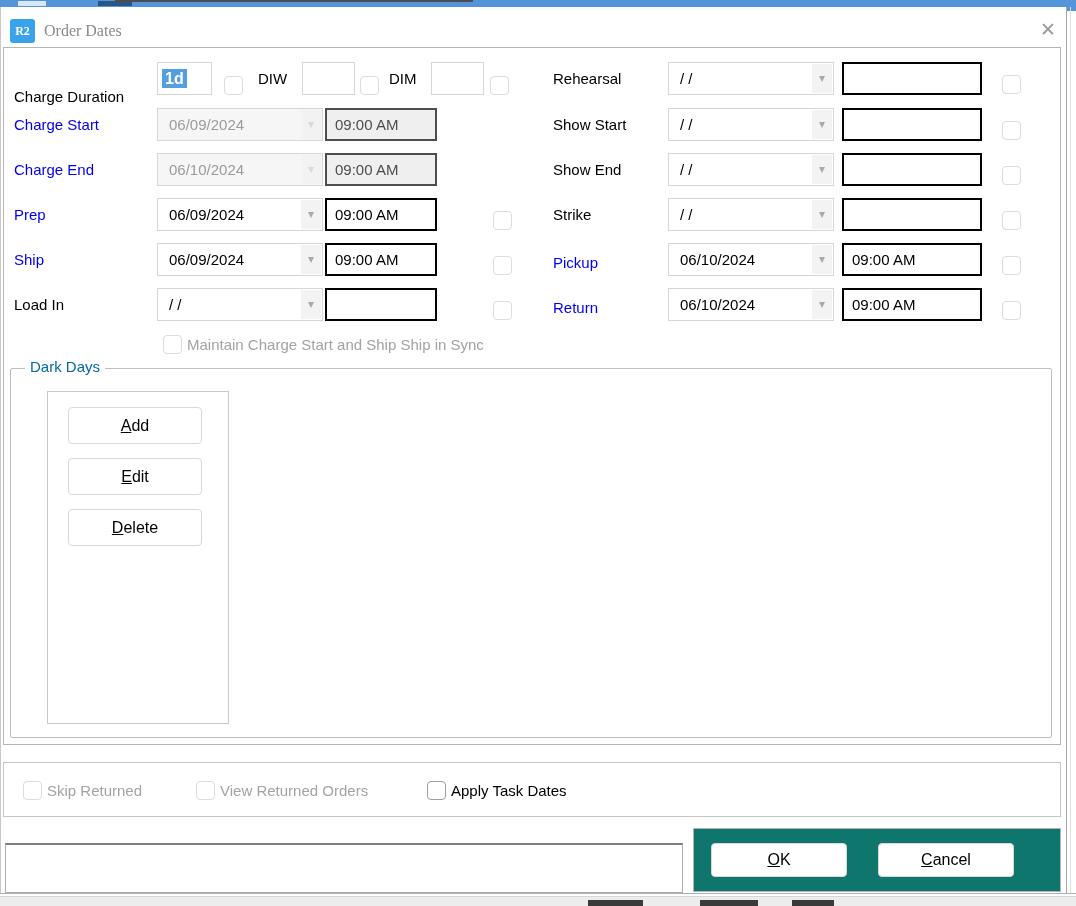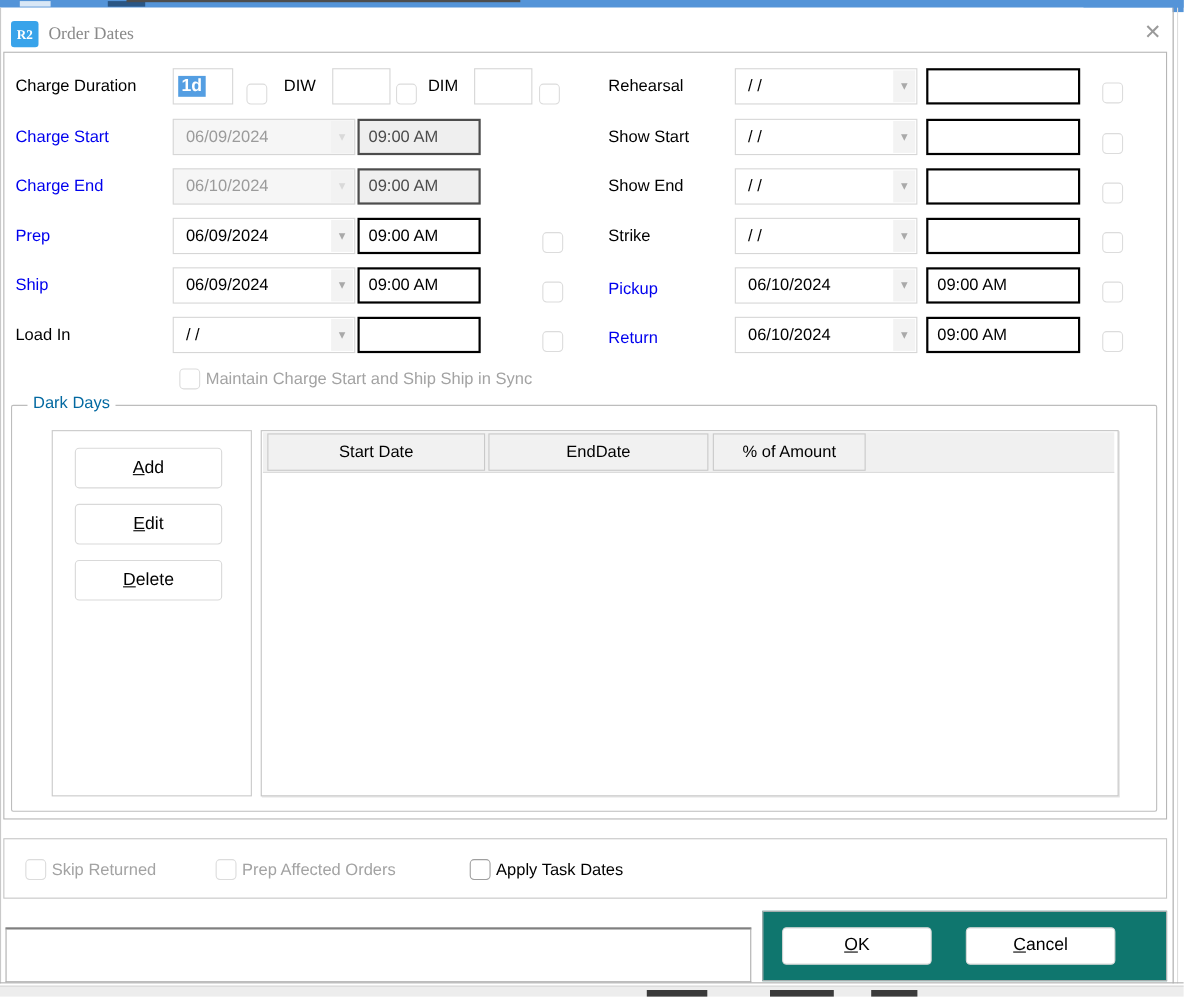--- a/index.html
+++ b/index.html
@@ -94,21 +94,21 @@
   <div class="abs dlg-title">Order Dates</div>
   <div class="abs close-x">✕</div>
 </div>
 
 <div class="abs edge-l"></div>
 <div class="abs edge-r"></div>
 <div class="abs edge-r2"></div>
 
 <div class="abs main-panel"></div>
 
-<div class="lbl" style="left:14px;top:62px">Charge Duration</div>
+<div class="lbl" style="left:14px;top:80px">Charge Duration</div>
 <div class="small-input" style="left:157px;top:62px;width:55px"><span class="sel">1d</span></div>
 <div class="cb" style="left:224px;top:76px"></div>
 <div class="lbl" style="left:258px;top:62px">DIW</div>
 <div class="small-input" style="left:302px;top:62px"></div>
 <div class="cb" style="left:360px;top:76px"></div>
 <div class="lbl" style="left:389px;top:62px">DIM</div>
 <div class="small-input" style="left:431px;top:62px"></div>
 <div class="cb" style="left:490px;top:76px"></div>
 
 <div class="lbl blue" style="left:14px;top:108px">Charge Start</div>
@@ -200,34 +200,27 @@
 <div class="time wide" style="left:842px;top:288px">09:00 AM</div>
 <div class="cb" style="left:1002px;top:301px"></div>
 
 <div class="abs fieldset">
   <div class="legend">Dark Days</div>
   <div class="btn-panel">
     <div class="btn side-btn" style="top:15px"><span class="u">A</span><span>dd</span></div>
     <div class="btn side-btn" style="top:66px"><span class="u">E</span><span>dit</span></div>
     <div class="btn side-btn" style="top:117px"><span class="u">D</span><span>elete</span></div>
   </div>
-  <div class="table-panel">
-    <div class="thead"></div>
-    <div class="th" style="left:5px;width:198px">Start Date</div>
-    <div class="th" style="left:206px;width:200px">EndDate</div>
-    <div class="th" style="left:410px;width:139px">% of Amount</div>
-    <div style="position:absolute;left:1px;top:38px;width:774px;height:290px;background:#fff"></div>
-  </div>
 </div>
 
 <div class="abs opt-panel">
   <div class="cb" style="left:19px;top:18px"></div>
   <div class="lbl gray" style="left:43px">Skip Returned</div>
   <div class="cb" style="left:192px;top:18px"></div>
-  <div class="lbl gray" style="left:216px">Prep Affected Orders</div>
+  <div class="lbl gray" style="left:216px">View Returned Orders</div>
   <div class="cb en" style="left:423px;top:18px"></div>
   <div class="lbl" style="left:447px">Apply Task Dates</div>
 </div>
 
 <div class="abs comment"></div>
 <div class="abs action-panel">
   <div class="btn action-btn" style="left:17px"><span class="u">O</span><span>K</span></div>
   <div class="btn action-btn" style="left:184px"><span class="u">C</span><span>ancel</span></div>
 </div>
 

